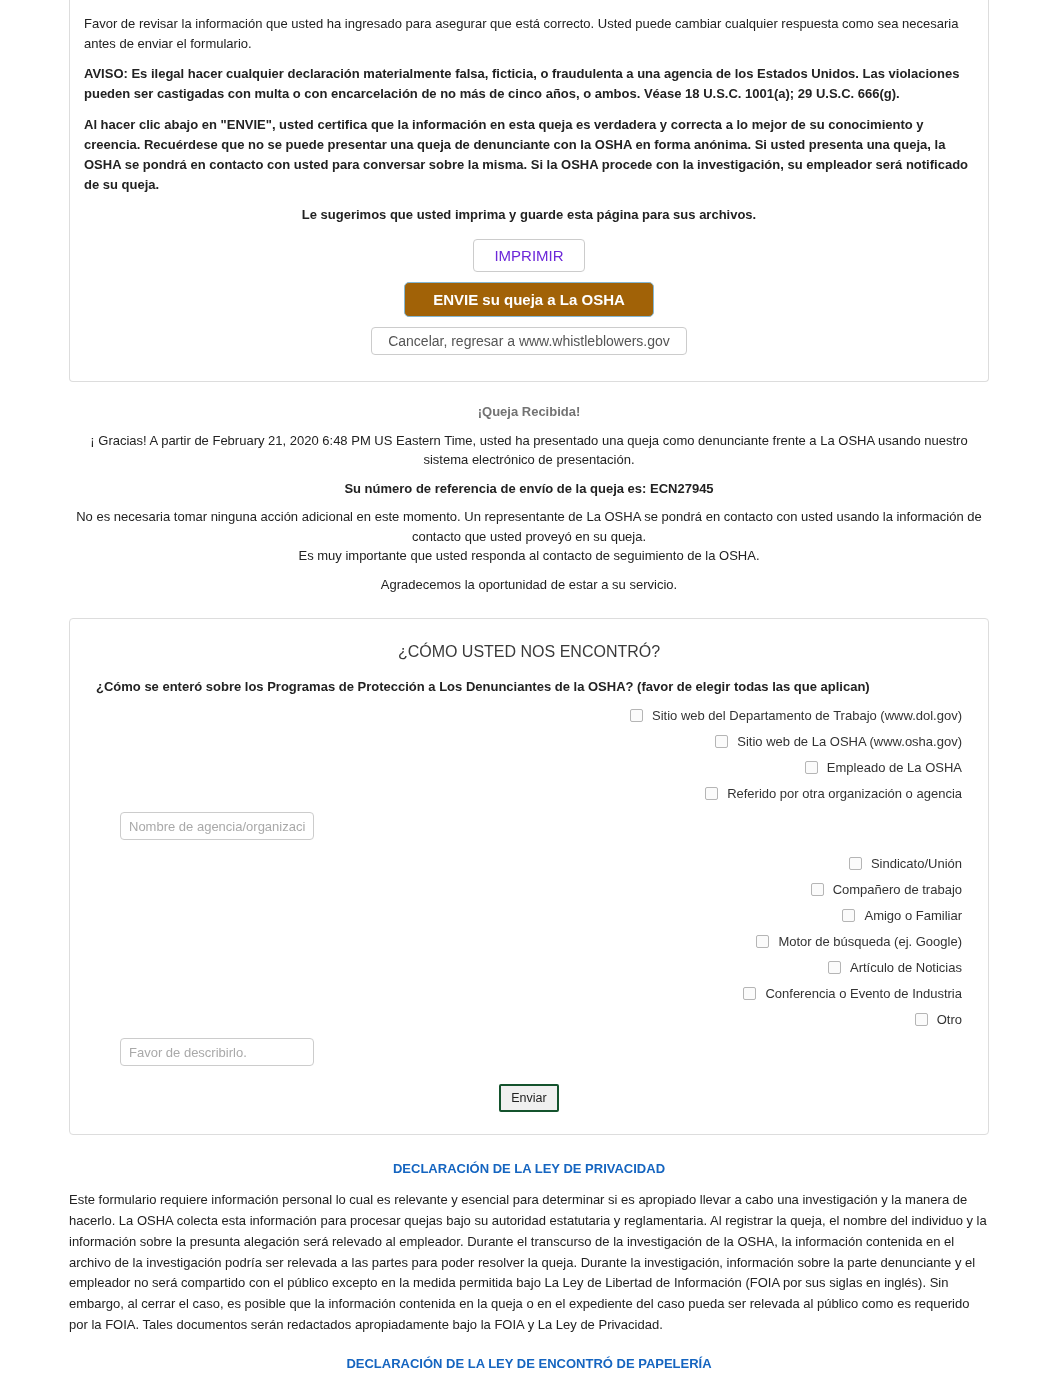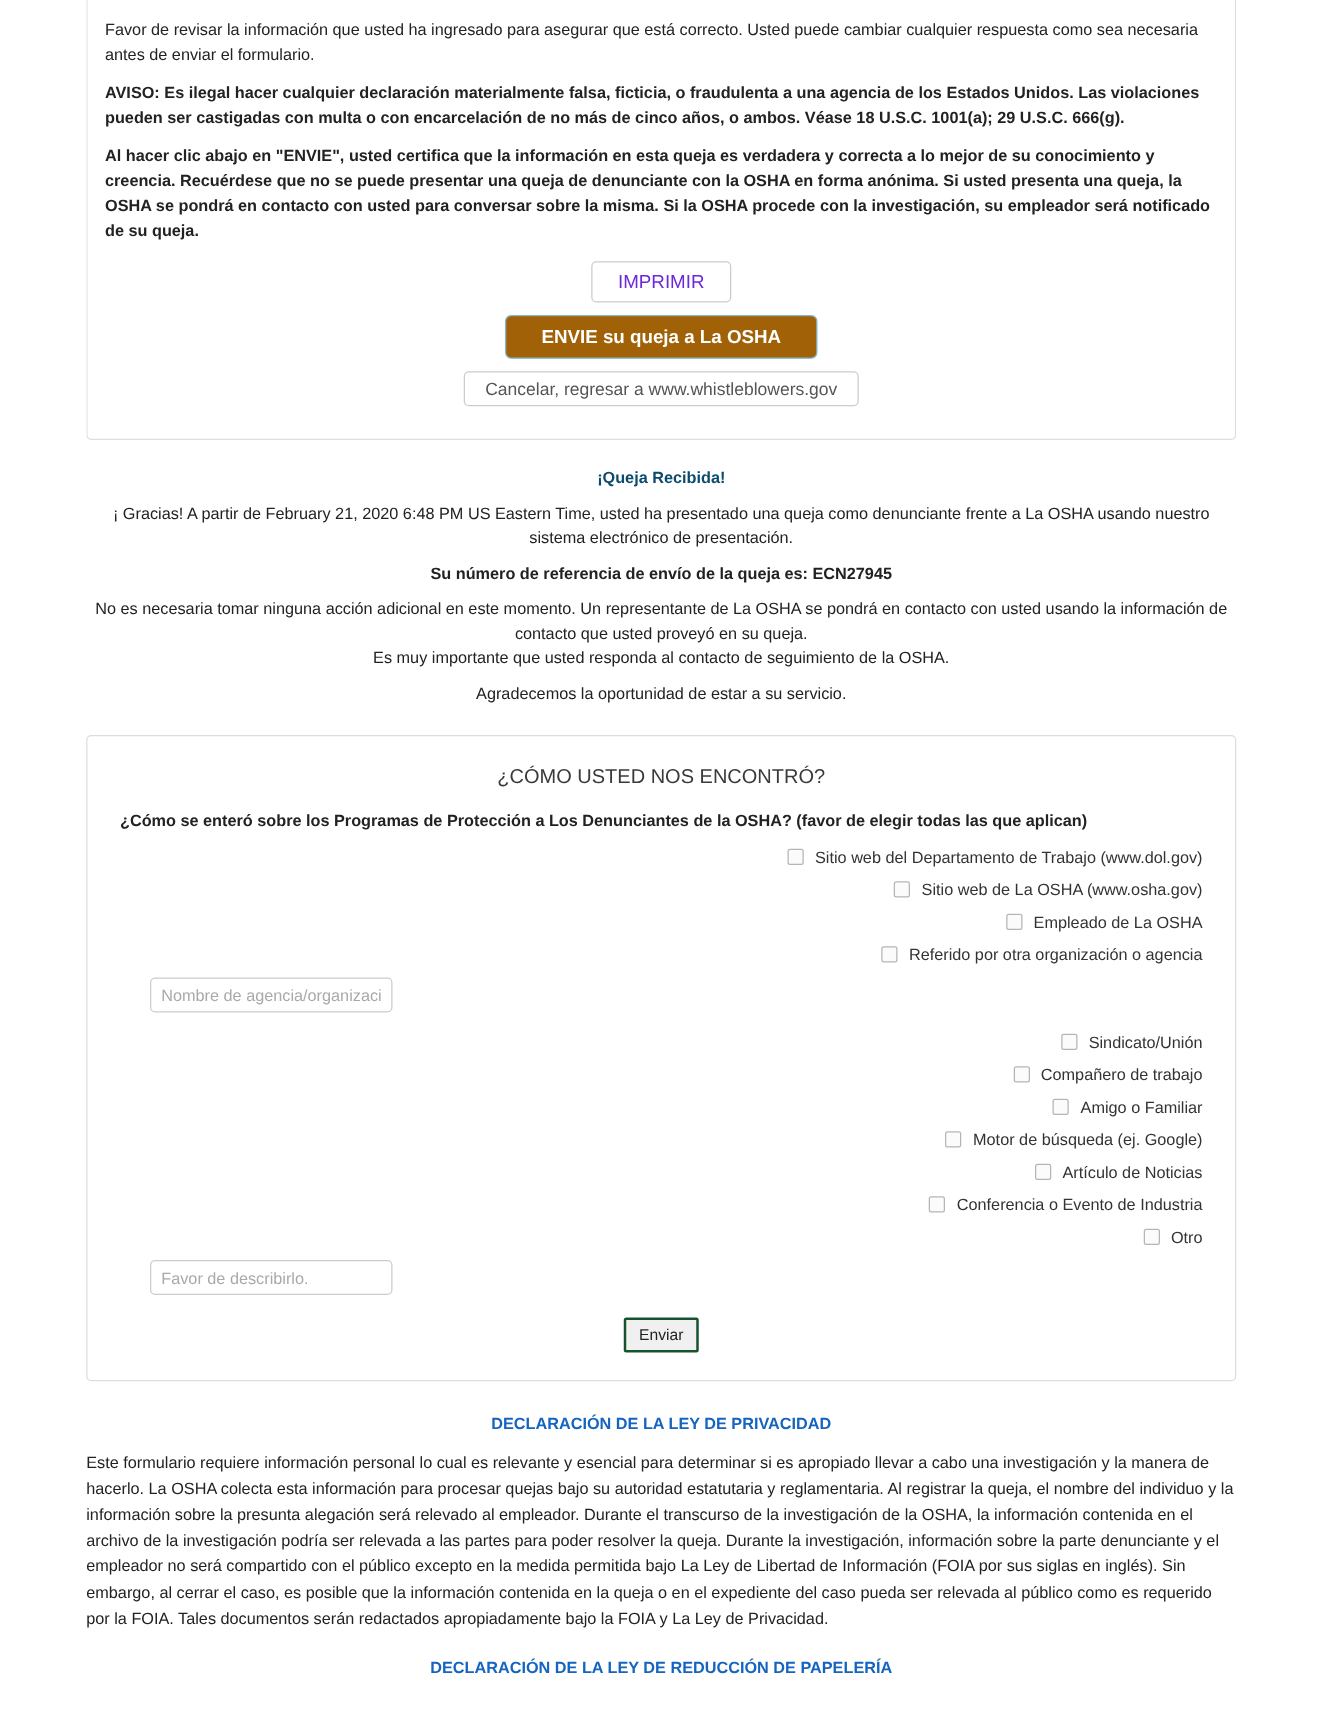--- a/index.html
+++ b/index.html
@@ -28,21 +28,21 @@
     color:#fff; font-size:15px; font-weight:600; padding:8px 28px;
   }
   .btn-cancel {
     background:#fff; border:1px solid #ccc; border-radius:4px;
     color:#555; font-size:14px; padding:5px 16px;
   }
 
   
   .received { text-align:center; margin:20px 0 24px; line-height:1.5; }
   .received p { margin:9px 0; }
-  .received .title { color:#0c4a6e; font-weight:bold; margin-top:16px; }
+  .received .title { color:#737373; font-weight:bold; margin-top:16px; }
   .received .refline { font-weight:bold; }
 
   
   .panel.survey { padding:18px 26px 22px; }
   .survey-title { text-align:center; font-size:16px; color:#3a3a3a; margin:6px 0 18px; font-weight:400; }
   .survey-question { font-weight:bold; margin:0 0 14px; }
   .opt-row { display:flex; align-items:center; margin:0 0 11px;justify-content:flex-end; }
   .cb {
     appearance:none; -webkit-appearance:none;
     width:13px; height:13px; border:1px solid #b5b5b5; border-radius:2px;
@@ -68,20 +68,21 @@
 </style>
 </head>
 <body>
 
 <div class="content">
 
   <div class="panel top">
     <p>Favor de revisar la información que usted ha ingresado para asegurar que está correcto. Usted puede cambiar cualquier respuesta como sea necesaria antes de enviar el formulario.</p>
     <p class="bold">AVISO: Es ilegal hacer cualquier declaración materialmente falsa, ficticia, o fraudulenta a una agencia de los Estados Unidos. Las violaciones pueden ser castigadas con multa o con encarcelación de no más de cinco años, o ambos. Véase 18 U.S.C. 1001(a); 29 U.S.C. 666(g).</p>
     <p class="bold">Al hacer clic abajo en "ENVIE", usted certifica que la información en esta queja es verdadera y correcta a lo mejor de su conocimiento y creencia. Recuérdese que no se puede presentar una queja de denunciante con la OSHA en forma anónima. Si usted presenta una queja, la OSHA se pondrá en contacto con usted para conversar sobre la misma. Si la OSHA procede con la investigación, su empleador será notificado de su queja.</p>
+    <p class="bold centered">Le sugerimos que usted imprima y guarde esta página para sus archivos.</p>
     <div class="btn-stack">
       <div><button class="btn-plain">IMPRIMIR</button></div>
       <div><button class="btn-primary">ENVIE su queja a La OSHA</button></div>
       <div><button class="btn-cancel">Cancelar, regresar a www.whistleblowers.gov</button></div>
     </div>
   </div>
 
   <div class="received">
     <p class="title">¡Queja Recibida!</p>
     <p>¡ Gracias! A partir de February 21, 2020 6:48 PM US Eastern Time, usted ha presentado una queja como denunciante frente a La OSHA usando nuestro sistema electrónico de presentación.</p>
@@ -145,16 +146,16 @@
 
     <div class="enviar-wrap">
       <button class="btn-enviar">Enviar</button>
     </div>
   </div>
 
   <div class="legal">
     <h3>DECLARACIÓN DE LA LEY DE PRIVACIDAD</h3>
     <p>Este formulario requiere información personal lo cual es relevante y esencial para determinar si es apropiado llevar a cabo una investigación y la manera de hacerlo. La OSHA colecta esta información para procesar quejas bajo su autoridad estatutaria y reglamentaria. Al registrar la queja, el nombre del individuo y la información sobre la presunta alegación será relevado al empleador. Durante el transcurso de la investigación de la OSHA, la información contenida en el archivo de la investigación podría ser relevada a las partes para poder resolver la queja. Durante la investigación, información sobre la parte denunciante y el empleador no será compartido con el público excepto en la medida permitida bajo La Ley de Libertad de Información (FOIA por sus siglas en inglés). Sin embargo, al cerrar el caso, es posible que la información contenida en la queja o en el expediente del caso pueda ser relevada al público como es requerido por la FOIA. Tales documentos serán redactados apropiadamente bajo la FOIA y La Ley de Privacidad.</p>
 
-    <h3>DECLARACIÓN DE LA LEY DE REDUCCIÓN DE PAPELERÍA</h3>
+    <h3>DECLARACIÓN DE LA LEY DE ENCONTRÓ DE PAPELERÍA</h3>
 
   </div>
 </div>
 
 </body></html>

